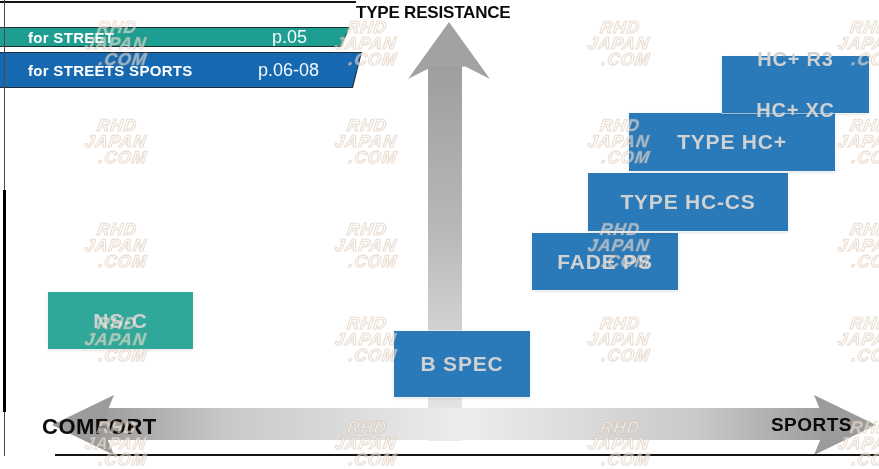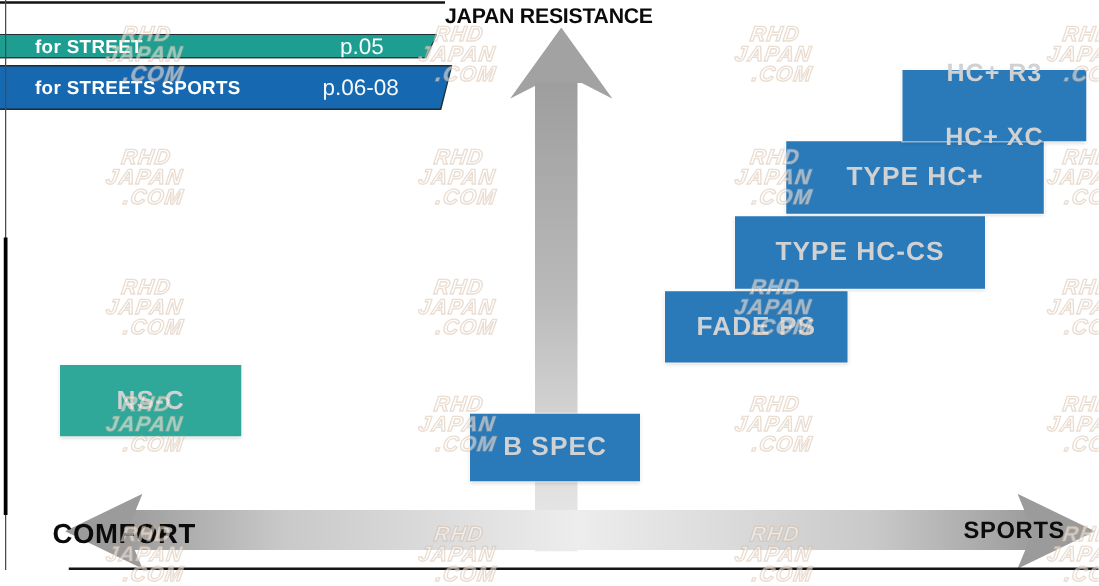--- a/index.html
+++ b/index.html
@@ -43,21 +43,21 @@
   .pbox{
     position:absolute;z-index:5;
     display:flex;align-items:center;justify-content:center;flex-direction:column;
     font-weight:700;font-size:21px;letter-spacing:0.8px;
     color:#cfd1d3;text-align:center;
     box-shadow:0 0 0 1px rgba(255,255,255,0.55),0 1px 3px rgba(0,0,0,0.18);
   }
   .pbox-blue{background:#2a79b8;gap:28px;}
   .pbox-teal{background:#2fa89a;}
   .pbox-nsc   {left:48px; top:292px;width:145px;height:57px;}
-  .pbox-bspec {left:376px;top:331px;width:136px;height:54px;}
+  .pbox-bspec {left:394px;top:331px;width:136px;height:66px;}
   .pbox-ps    {left:532px;top:233px;width:146px;height:57px;}
   .pbox-hccs  {left:588px;top:173px;width:200px;height:58px;}
   .pbox-hcplus{left:629px;top:113px;width:206px;height:58px;}
   .pbox-hcr3  {left:722px;top:56px; width:147px;height:57px;font-size:20px;line-height:23px;}
   
   .banner{position:absolute;z-index:10;}
   .banner-outer{
     position:absolute;inset:0;background:#1e2e33;
     clip-path:polygon(0 0,100% 0,calc(100% - 9px) 100%,0 100%);
   }
@@ -97,21 +97,21 @@
 <body>
 
 <div id="canvas">
 
   <div class="v-arrow-head"></div>
   <div class="v-arrow-shaft"></div>
   <div class="h-arrow-band"></div>
   <div class="h-arrow-head-left"></div>
   <div class="h-arrow-head-right"></div>
 
-  <div class="axis-label fade-label">JAPAN RESISTANCE</div>
+  <div class="axis-label fade-label">TYPE RESISTANCE</div>
   <div class="axis-label comfort-label">COMFORT</div>
   <div class="axis-label sports-label">SPORTS</div>
 
   <div class="pbox pbox-teal pbox-nsc">
     <span>NS-C</span>
   </div>
   <div class="pbox pbox-blue pbox-bspec">
     <span>B SPEC</span>
   </div>
   <div class="pbox pbox-blue pbox-ps">

